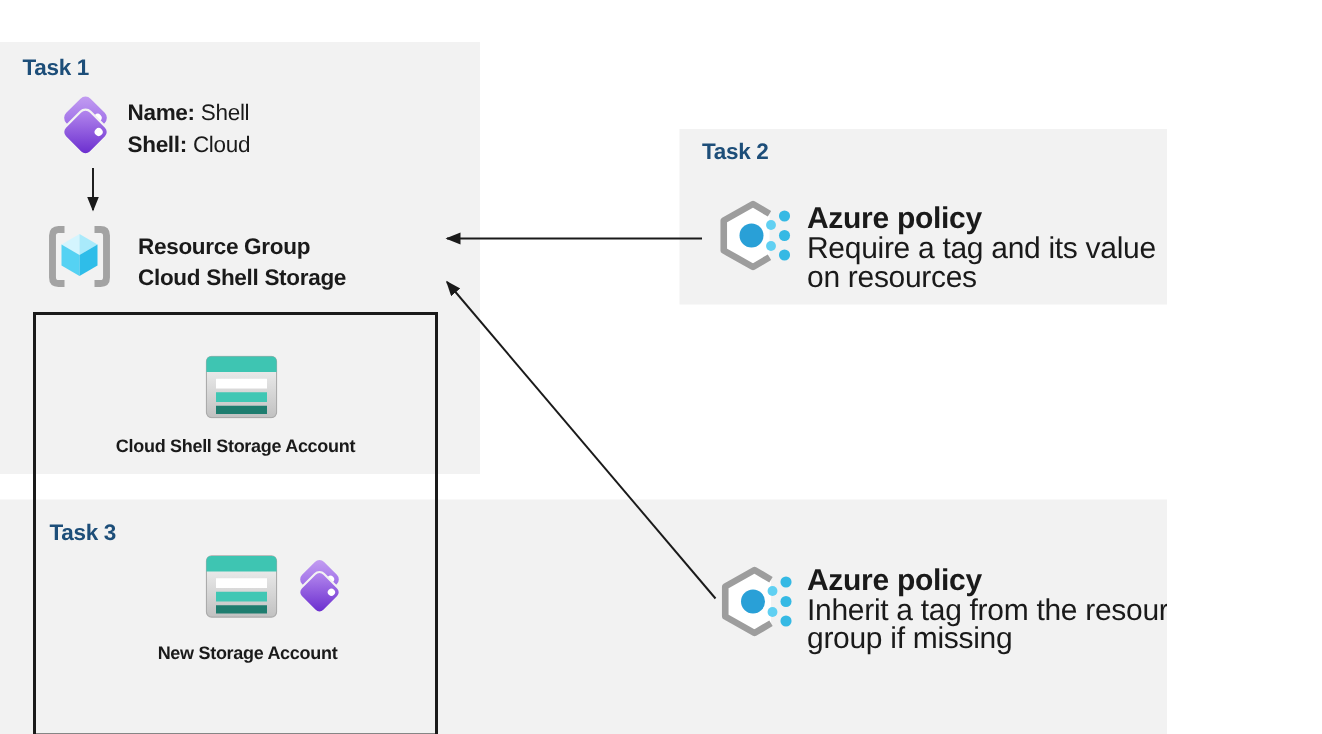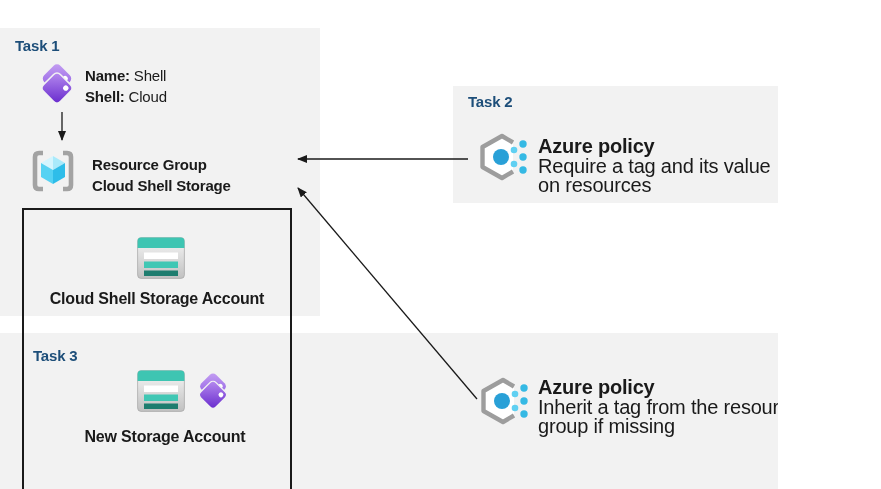--- a/index.html
+++ b/index.html
@@ -12,21 +12,21 @@
   .abs{position:absolute;}
   .region{position:absolute;background:#f2f2f2;}
   .task-label{position:absolute;font-size:15px;font-weight:bold;color:#1d4e79;}
   .boundary-box{
     position:absolute;left:22px;top:180px;width:270px;height:283px;
     border:2px solid #1a1a1a;box-sizing:border-box;background:transparent;
   }
   .kv{font-size:15px;line-height:21px;}
   .kv .b{font-weight:bold;}
   .rg-title{font-size:15px;font-weight:bold;line-height:21px;}
-  .center-label{font-size:16px;font-weight:bold;text-align:center;}
+  .center-label{font-size:12px;font-weight:bold;text-align:center;}
   .policy-text{font-size:20px;line-height:19px;}
   .policy-text .title{font-weight:bold;margin-bottom:1px;}
   .arrow-layer{position:absolute;left:0;top:0;pointer-events:none;}
   svg{display:block;}
 </style>
 </head>
 <body>
 
 <div class="canvas">
 

